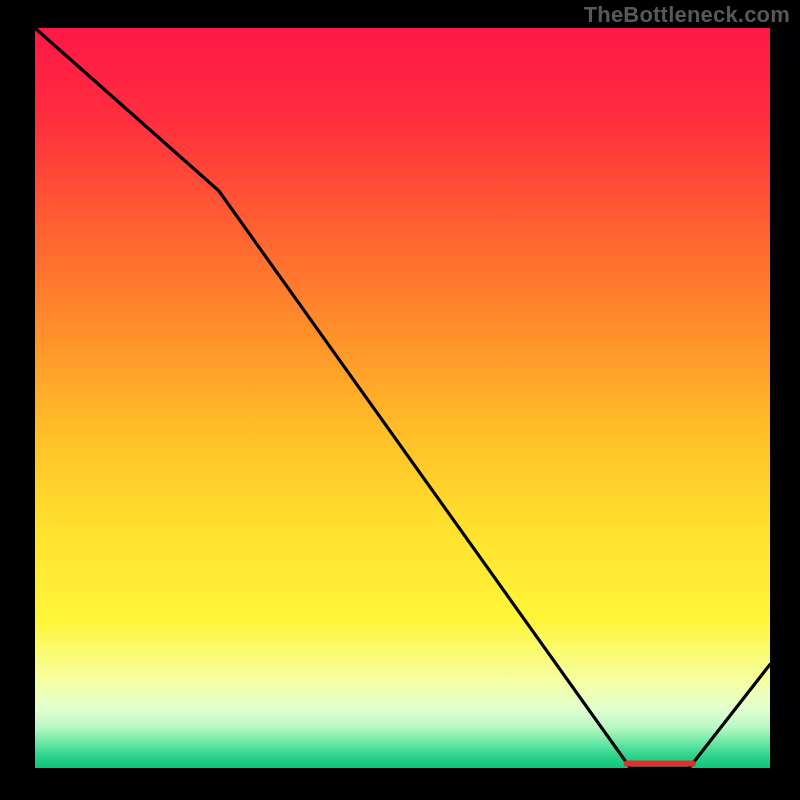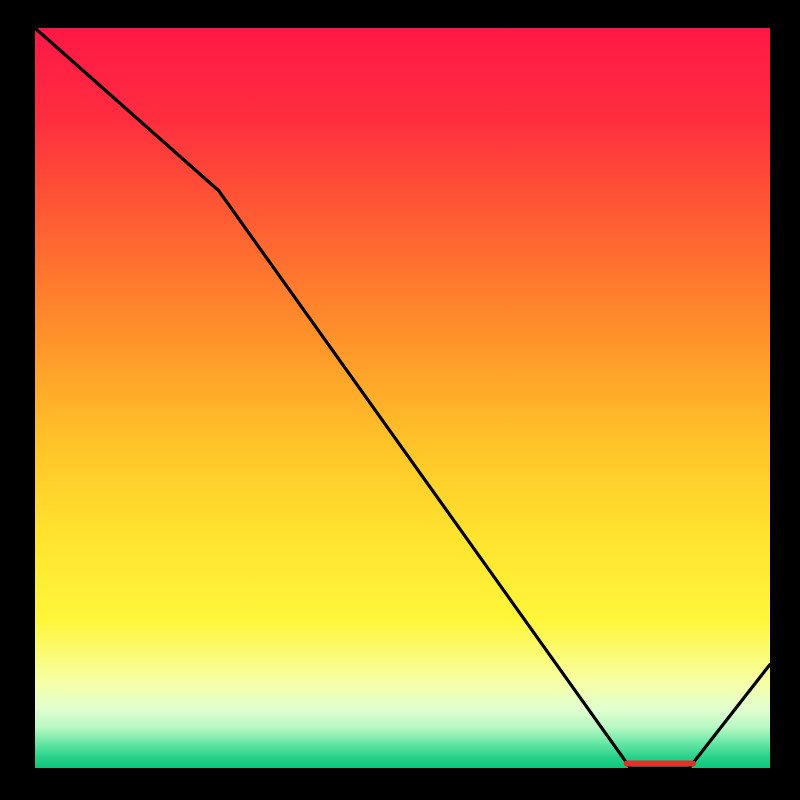--- a/index.html
+++ b/index.html
@@ -37,20 +37,21 @@
   }
   svg {
     display: block;
   }
 </style>
 </head>
 <body>
 
 <div class="frame">
 
+  <div class="watermark">TheBottleneck.com</div>
 
   <div class="plot-area">
     <svg id="chart-svg" width="735" height="740" viewBox="0 0 735 740">
       <defs>
         <linearGradient id="bg-grad" x1="0" y1="0" x2="0" y2="1">
             <stop offset="0.00%" stop-color="#ff1846"></stop>
             <stop offset="12.00%" stop-color="#ff2d3f"></stop>
             <stop offset="25.00%" stop-color="#ff5a33"></stop>
             <stop offset="40.00%" stop-color="#ff8c2b"></stop>
             <stop offset="55.00%" stop-color="#ffc028"></stop>

